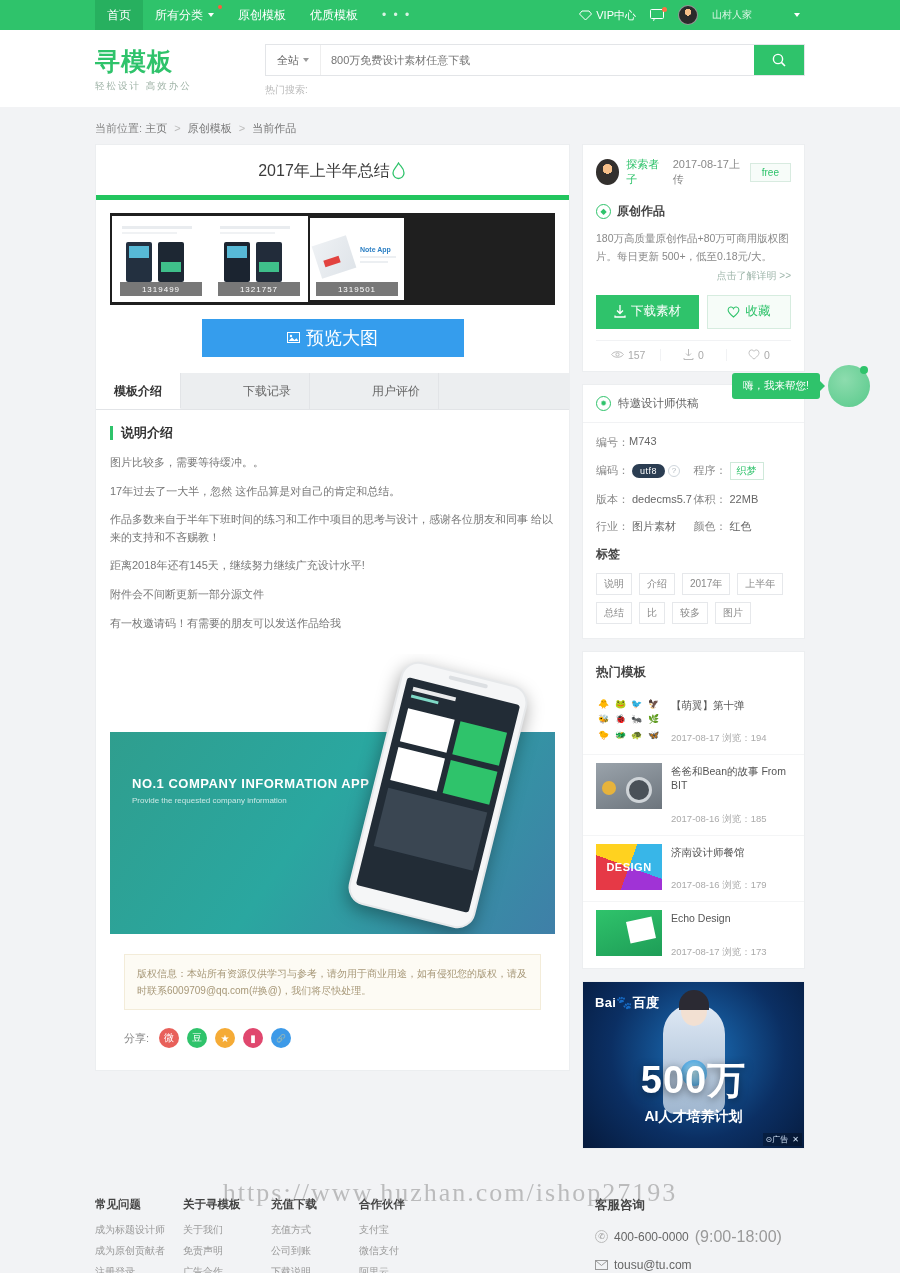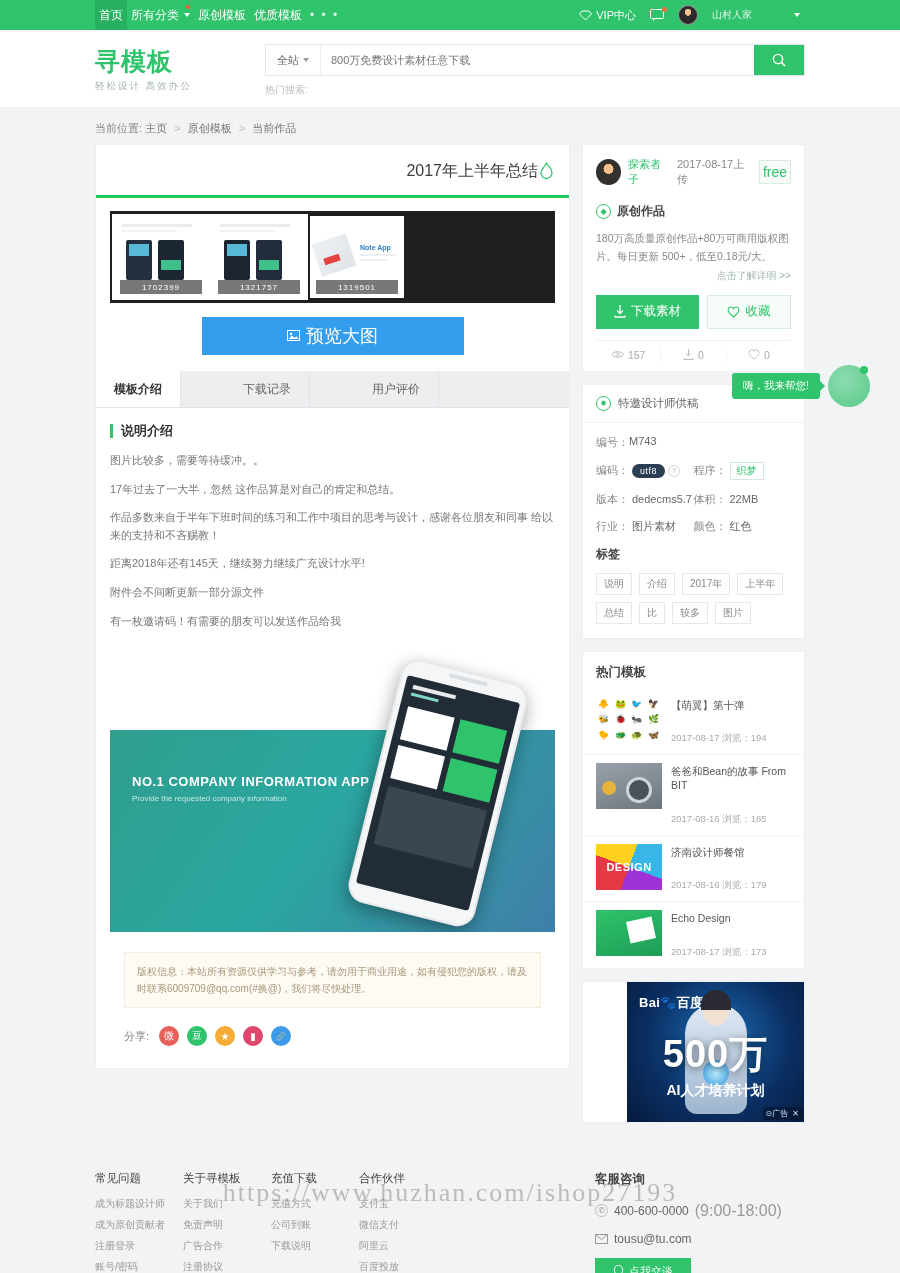--- a/index.html
+++ b/index.html
@@ -14,21 +14,21 @@
   }
 
   
   .topnav {
     height: 30px; background: #2fc36b;
     display: flex; align-items: center;
     position: relative;
   }
   .topnav-left { display: flex; align-items: center; height: 30px; margin-left: 95px; }
   .nav-item {
-    color: #fff; font-size: 12px; padding: 0 4px;
+    color: #fff; font-size: 12px; padding: 0 12px;
     height: 30px; line-height: 30px; cursor: pointer;
     display: flex; align-items: center; gap: 3px;
     position: relative; white-space: nowrap;
   }
   .nav-item.active { background: #27b05f; }
   .nav-dot { position: absolute; top: 5px; right: 4px; width: 4px; height: 4px; border-radius: 50%; background: #ff5a3c; }
   .caret-d { display:inline-block; width:0;height:0;border-left:3px solid transparent;border-right:3px solid transparent;border-top:4px solid #fff; margin-left:2px;}
   .nav-dots { letter-spacing: 2px; color:#d8f3e3; }
   .topnav-right {
     margin-left: auto; margin-right: 100px;
@@ -70,22 +70,22 @@
   .crumb .sep { color: #bbb; margin: 0 4px; }
 
   
   .wrap { width: 710px; margin: 0 auto; display: flex; gap: 12px; align-items: flex-start; }
   .col-left { width: 475px; }
   .col-right { width: 223px; }
   .card { background: #fff; border: 1px solid #eceef0; }
 
   
   .title-row {
-    display: flex; align-items: center; justify-content: flex-end;
-    padding: 16px 14px 13px 14px; border-bottom: 3px solid #22c55e;
+    display: flex; align-items: center; justify-content: center;
+    padding: 16px 14px 13px 14px; border-bottom: 5px solid #22c55e;
   }
   .work-title { font-size: 16px; color: #3c3c3c; font-weight: normal; }
   .fire-icon { color: #2fc36b; font-size: 17px; }
   .thumbs {
     background: #1f1f1f; height: 92px; margin: 13px 14px 0;
     display: flex; align-items: center; padding: 5px 4px; gap: 4px;
   }
   .thumb {
     width: 94px; height: 82px; background: #fff; position: relative;
     overflow: hidden; cursor: pointer;
@@ -168,21 +168,21 @@
   .author-card { padding: 12px 13px 10px; }
   .author-row { display: flex; align-items: center; gap: 7px; }
   .author-avatar {
     width: 26px; height: 26px; border-radius: 50%;
     background: radial-gradient(circle at 50% 38%, #f7c08a 0 24%, #33302e 25% 100%);
   }
   .author-name { color: #2fc36b; font-size: 11px; }
   .author-meta { color: #888; font-size: 11px; }
   .free-badge {
     margin-left: auto; border: 1px solid #d8ebe0; color: #2fc36b;
-    font-size: 14px; padding: 3px 3px; background: #f7fcf9;
+    font-size: 10px; padding: 3px 11px; background: #f7fcf9;
   }
   .orig-row { display: flex; align-items: center; gap: 6px; margin-top: 16px; }
   .diamond {
     width: 15px; height: 15px; border-radius: 50%; border: 1.4px solid #2fc36b;
     display: flex; align-items: center; justify-content: center; color: #2fc36b; font-size: 8px;
   }
   .orig-label { font-weight: bold; color: #444; font-size: 12px; }
   .orig-desc { font-size: 10.5px; color: #888; line-height: 1.75; margin-top: 9px; }
   .orig-more { text-align: right; font-size: 10px; color: #9fb6ab; margin-top: 3px; cursor: pointer; }
   .btn-row { display: flex; gap: 8px; margin-top: 12px; }
@@ -228,23 +228,22 @@
   .ht-cam::before{content:"";position:absolute;left:6px;top:18px;width:14px;height:14px;border-radius:50%;background:#e7b33c;}
   .ht-cam::after{content:"";position:absolute;right:10px;top:14px;width:20px;height:20px;border-radius:50%;background:#4a5158;border:3px solid #cfd4d8;}
   .ht-design { background: conic-gradient(from 200deg at 50% 50%, #e63946 0 25%, #ffd21f 25% 50%, #38b6e8 50% 75%, #a033d6 75% 100%); position:relative; display:flex;align-items:center;justify-content:center;}
   .ht-design span{color:#fff;font-weight:bold;font-size:11px;letter-spacing:.5px;z-index:2;}
   .ht-echo { background: linear-gradient(160deg,#2fc36b,#1e9d57); position:relative;}
   .ht-echo::after{content:"";position:absolute;right:8px;top:9px;width:26px;height:22px;background:#fff;transform:rotate(-12deg);}
 
   
   .ad-card { margin-top: 12px; }
   .ad {
-    height: 140px; position: relative; overflow: hidden;
+    height: 166px; position: relative; overflow: hidden;
     background: radial-gradient(circle at 52% 42%, #1b6fb8 0%, #0b2f63 58%, #061a3c 100%);
-    margin-left: 44px;
   }
   .ad-logo { position: absolute; left: 12px; top: 12px; color: #fff; font-size: 13px; font-weight: bold; letter-spacing: .3px; }
   .ad-paw { display:inline-block; color:#3d8bff; }
   .ad-figure {
     position: absolute; left: 50%; top: 22px; transform: translateX(-50%);
     width: 62px; height: 110px; background: linear-gradient(180deg,#dfe9f5,#9fb6cf);
     border-radius: 30px 30px 12px 12px;
   }
   .ad-head { position: absolute; left: 50%; top: 14px; transform: translateX(-50%); width: 26px; height: 30px; border-radius: 50%; background: #f2e0d2; }
   .ad-hair { position: absolute; left: 50%; top: 8px; transform: translateX(-50%); width: 30px; height: 20px; border-radius: 15px 15px 0 0; background: #2b2a33; }
@@ -276,21 +275,21 @@
     position: absolute; left: 0; right: 0; top: 1178px; text-align: center;
     font-family: "Liberation Serif", "DejaVu Serif", serif; font-size: 26px;
     color: rgba(120,120,120,.45); letter-spacing: 2px; pointer-events: none;
   }
 
   
   .footer { background: #f2f3f5; margin-top: 24px; padding: 24px 0 0; }
   .footer-inner { width: 710px; margin: 0 auto; display: flex; }
   .fcol { width: 88px; }
   .fcol.wide { width: 110px; }
-  .fcol-h { font-size: 11.5px; color: #444; font-weight: normal; margin-bottom: 11px; }
+  .fcol-h { font-size: 11.5px; color: #444; font-weight: bold; margin-bottom: 11px; }
   .fcol a { display: block; font-size: 10px; color: #999; margin-bottom: 7px; text-decoration: none; cursor: pointer; }
   .fservice { margin-left: auto; width: 210px; }
   .fs-h { font-size: 12.5px; color: #444; font-weight: bold; margin-bottom: 14px; }
   .fs-line { display: flex; align-items: center; gap: 6px; font-size: 12px; color: #666; margin-bottom: 12px; }
   .fs-hours { font-size: 16px; color: #999; }
   .fs-btn { background: #2fc36b; color: #fff; border: 0; height: 27px; padding: 0 18px; font-size: 11px; cursor: pointer; display:flex; align-items:center; gap:5px;}
   .circ-ico { width: 13px; height: 13px; border-radius: 50%; border: 1px solid #bbb; color: #999; font-size: 8px; display: flex; align-items: center; justify-content: center; }
   svg { display: block; }
 </style>
 </head>
@@ -381,21 +380,21 @@
           <path d="M8.5 1 C11 5 14 6 14 11 a5.5 5.5 0 0 1 -11 0 C3 7 6 6 8.5 1z" fill="none" stroke="#2fc36b" stroke-width="1.3"></path>
         </svg>
       </div>
 
       <div class="thumbs">
         <div class="thumb sel">
           <div class="tp-a">
               <div class="phoneA"></div>
               <div class="phoneB"></div>
             </div>
-          <div class="thumb-label">1702399</div>
+          <div class="thumb-label">1319499</div>
         </div>
         <div class="thumb sel">
           <div class="tp-a tp-b">
               <div class="phoneA"></div>
               <div class="phoneB"></div>
             </div>
           <div class="thumb-label">1321757</div>
         </div>
         <div class="thumb">
           <div class="tp-c">

